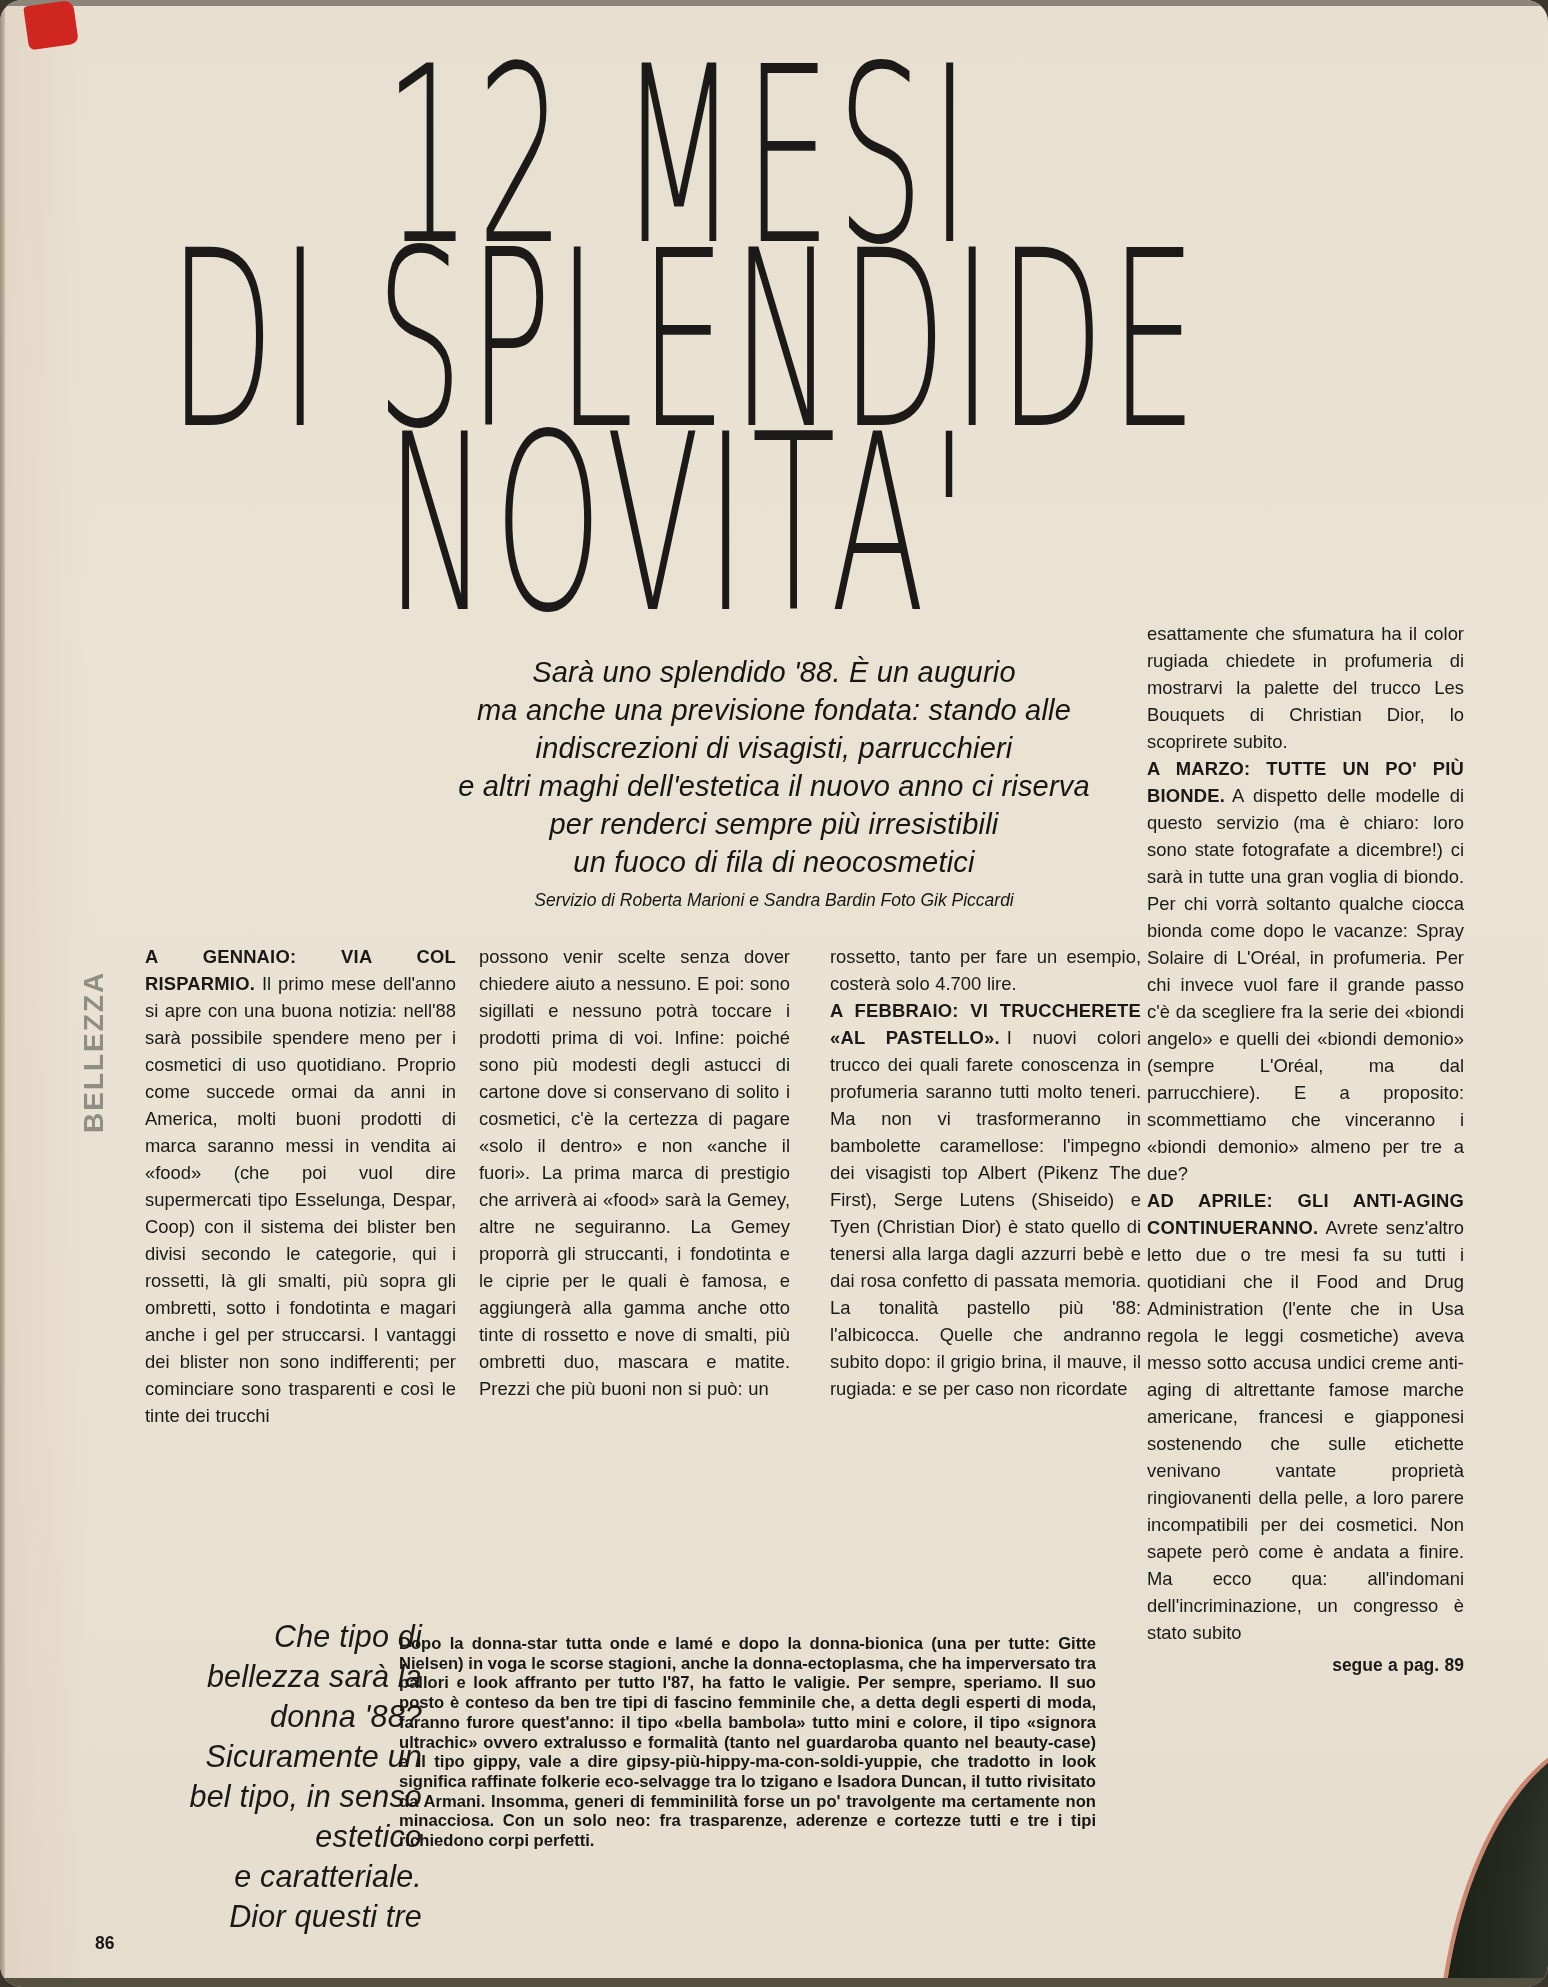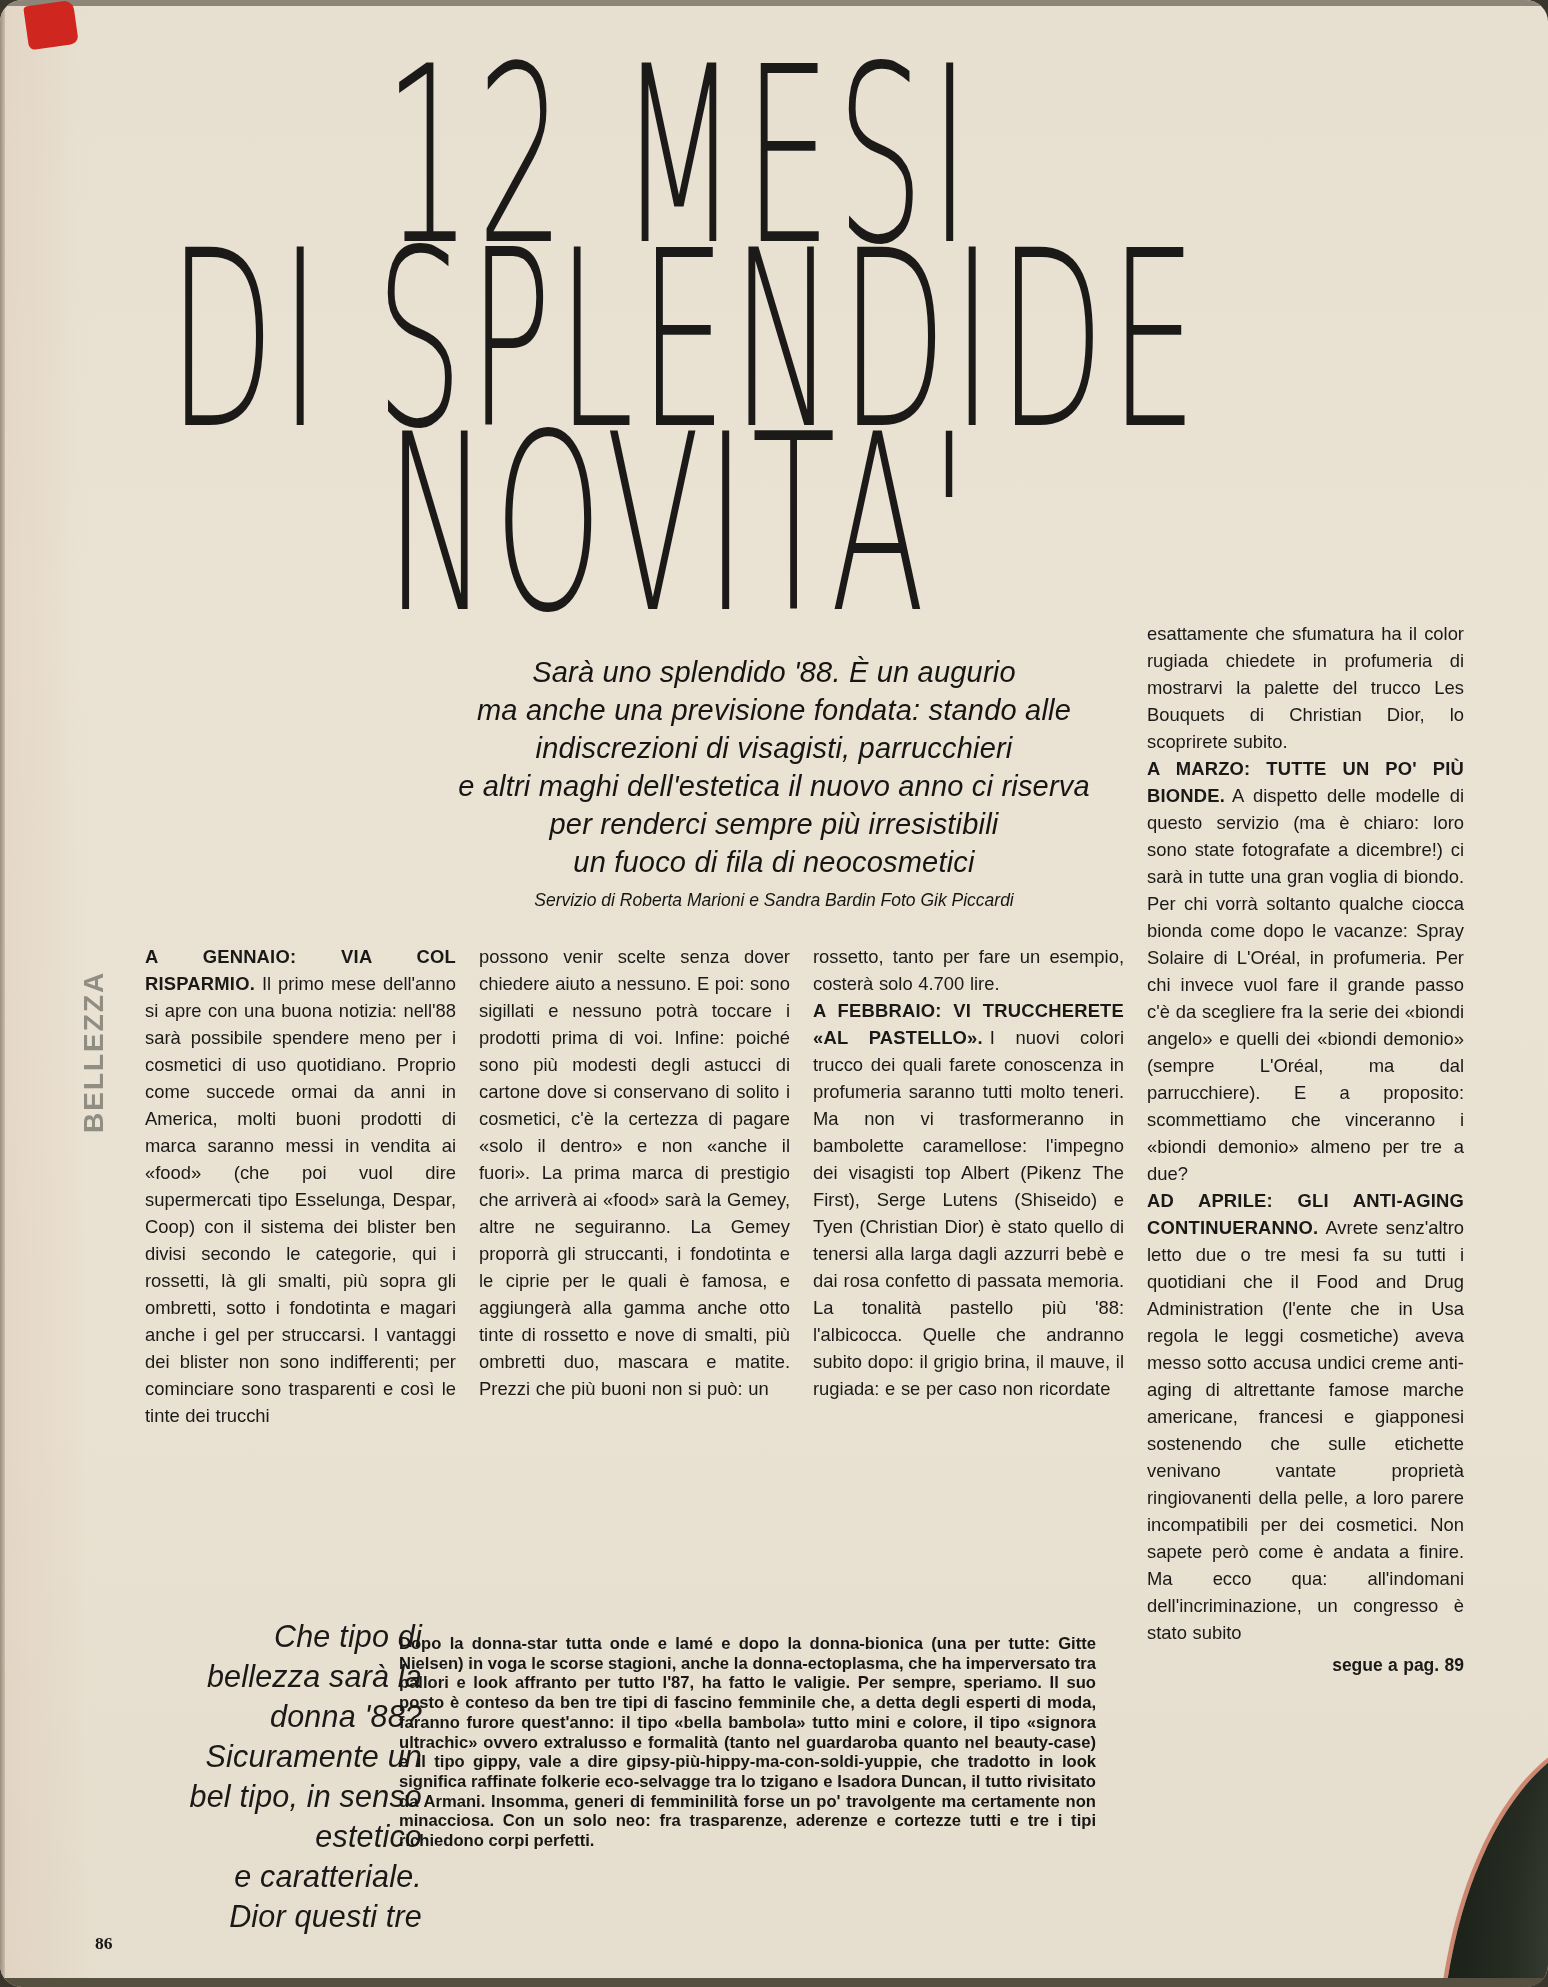--- a/index.html
+++ b/index.html
@@ -50,21 +50,21 @@
   
   .col{
     position:absolute;top:943px;width:311px;
     font-size:18.4px;line-height:27px;text-align:justify;
     hyphens:auto;-webkit-hyphens:auto;
     word-spacing:.5px;color:#1a1917;
   }
   .col p{margin:0;}
   #col1{left:145px;}
   #col2{left:479px;}
-  #col3{left:813px;}
+  #col3{left:830px;}
   #col4{left:1147px;top:620px;width:317px;height:1265px;}
   .run-head{font-weight:800;letter-spacing:.2px;margin-right:7px;}
   .continuation{
     text-align:right;font-weight:bold;font-size:17.5px;
     margin-top:6px;
   }
   
   .section-label{
     position:absolute;left:78px;top:953px;height:180px;
     writing-mode:vertical-rl;transform:rotate(180deg);
@@ -77,21 +77,21 @@
     text-align:right;font-style:italic;font-size:30.5px;line-height:40px;
     color:#1a1917;letter-spacing:.2px;
   }
   
   .box-par{
     position:absolute;left:399px;top:1634px;width:697px;
     font-weight:bold;font-size:16.6px;line-height:19.7px;
     text-align:justify;hyphens:auto;-webkit-hyphens:auto;color:#171614;
   }
   
-  .page-number{position:absolute;left:95px;top:1933px;font-weight:bold;font-size:17.5px;font-family:Liberation Serif, serif;}
+  .page-number{position:absolute;left:95px;top:1933px;font-weight:bold;font-size:17.5px;}
   
   .photo-circle{
     position:absolute;left:1440px;top:1733px;width:364px;height:690px;
     border-radius:50%;
     background:radial-gradient(ellipse at 72% 32%, #7c8173 0%, #4a5044 26%, #272c23 52%, #141911 80%);
     box-shadow:-4px -2px 0 rgba(186,62,34,.55);
   }
 </style>
 </head>
 <body>

